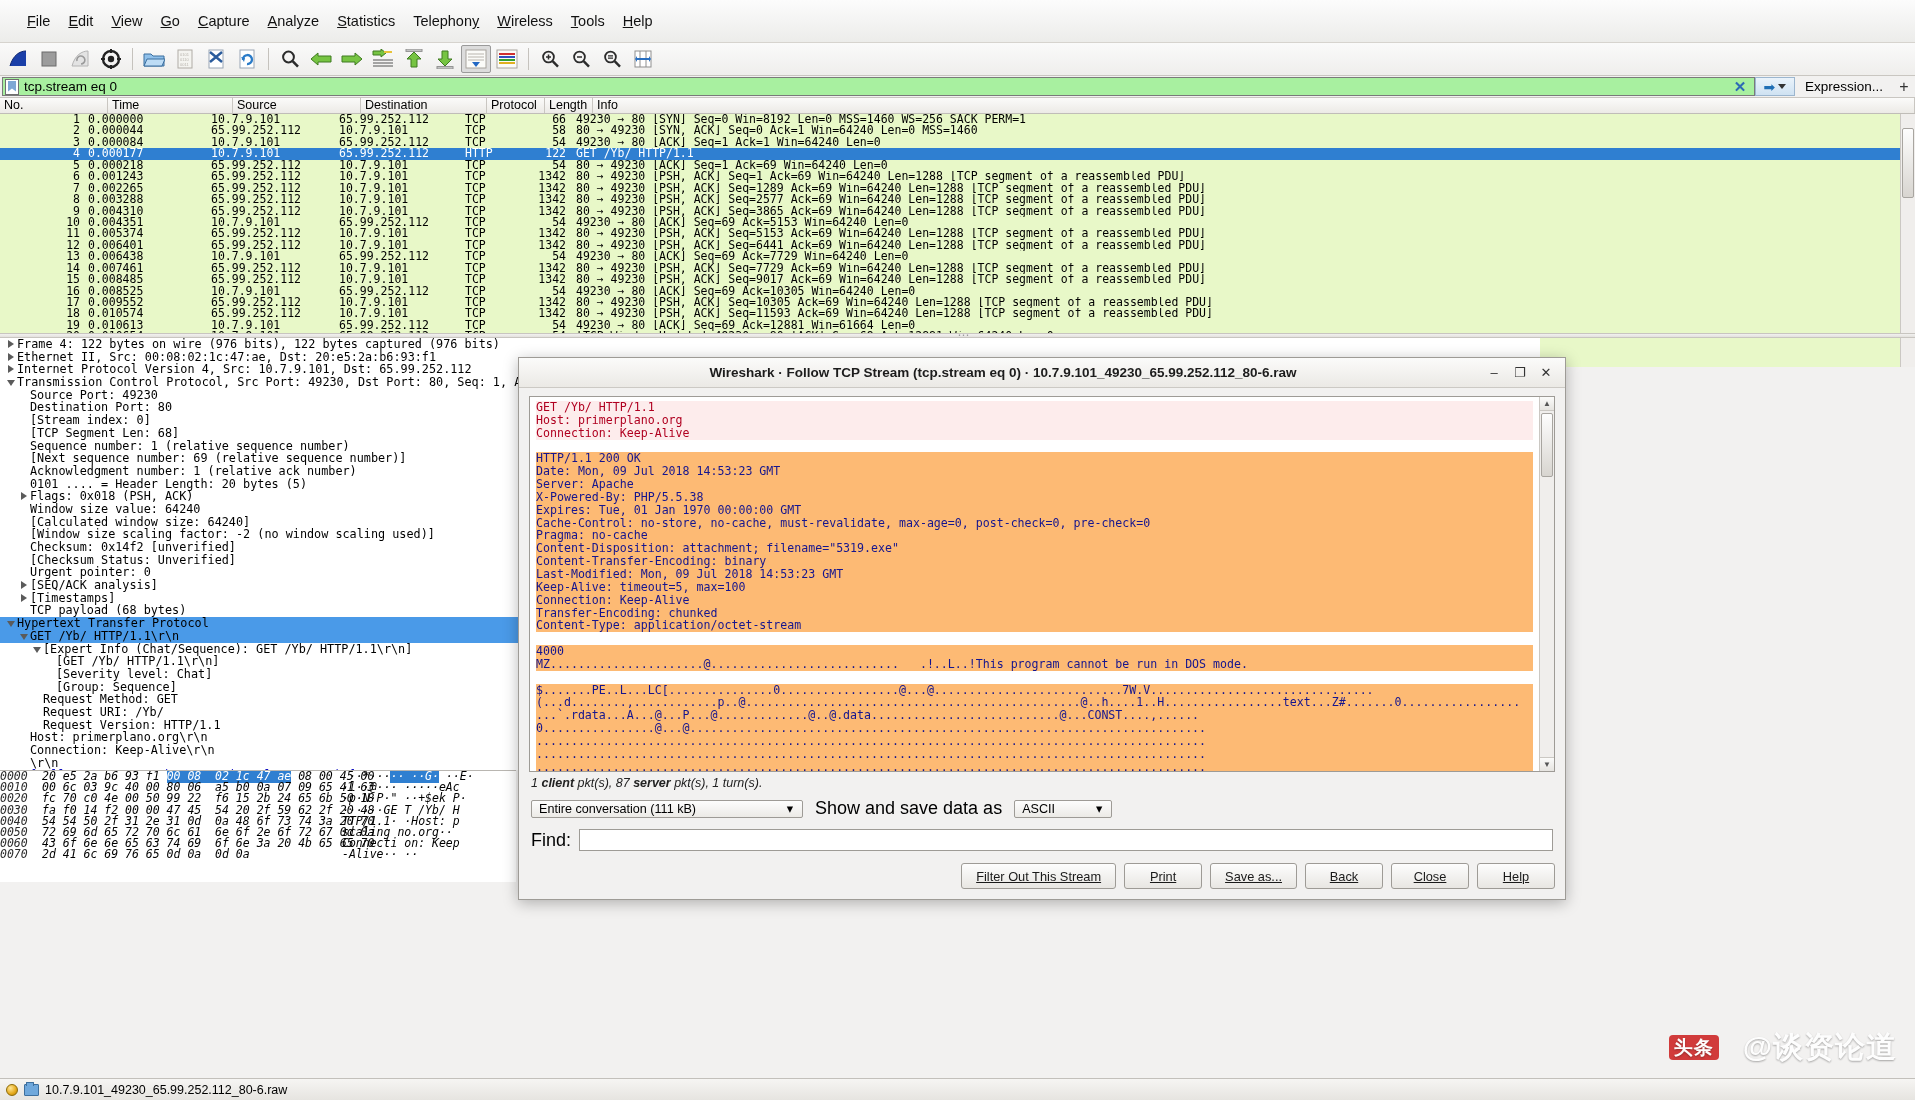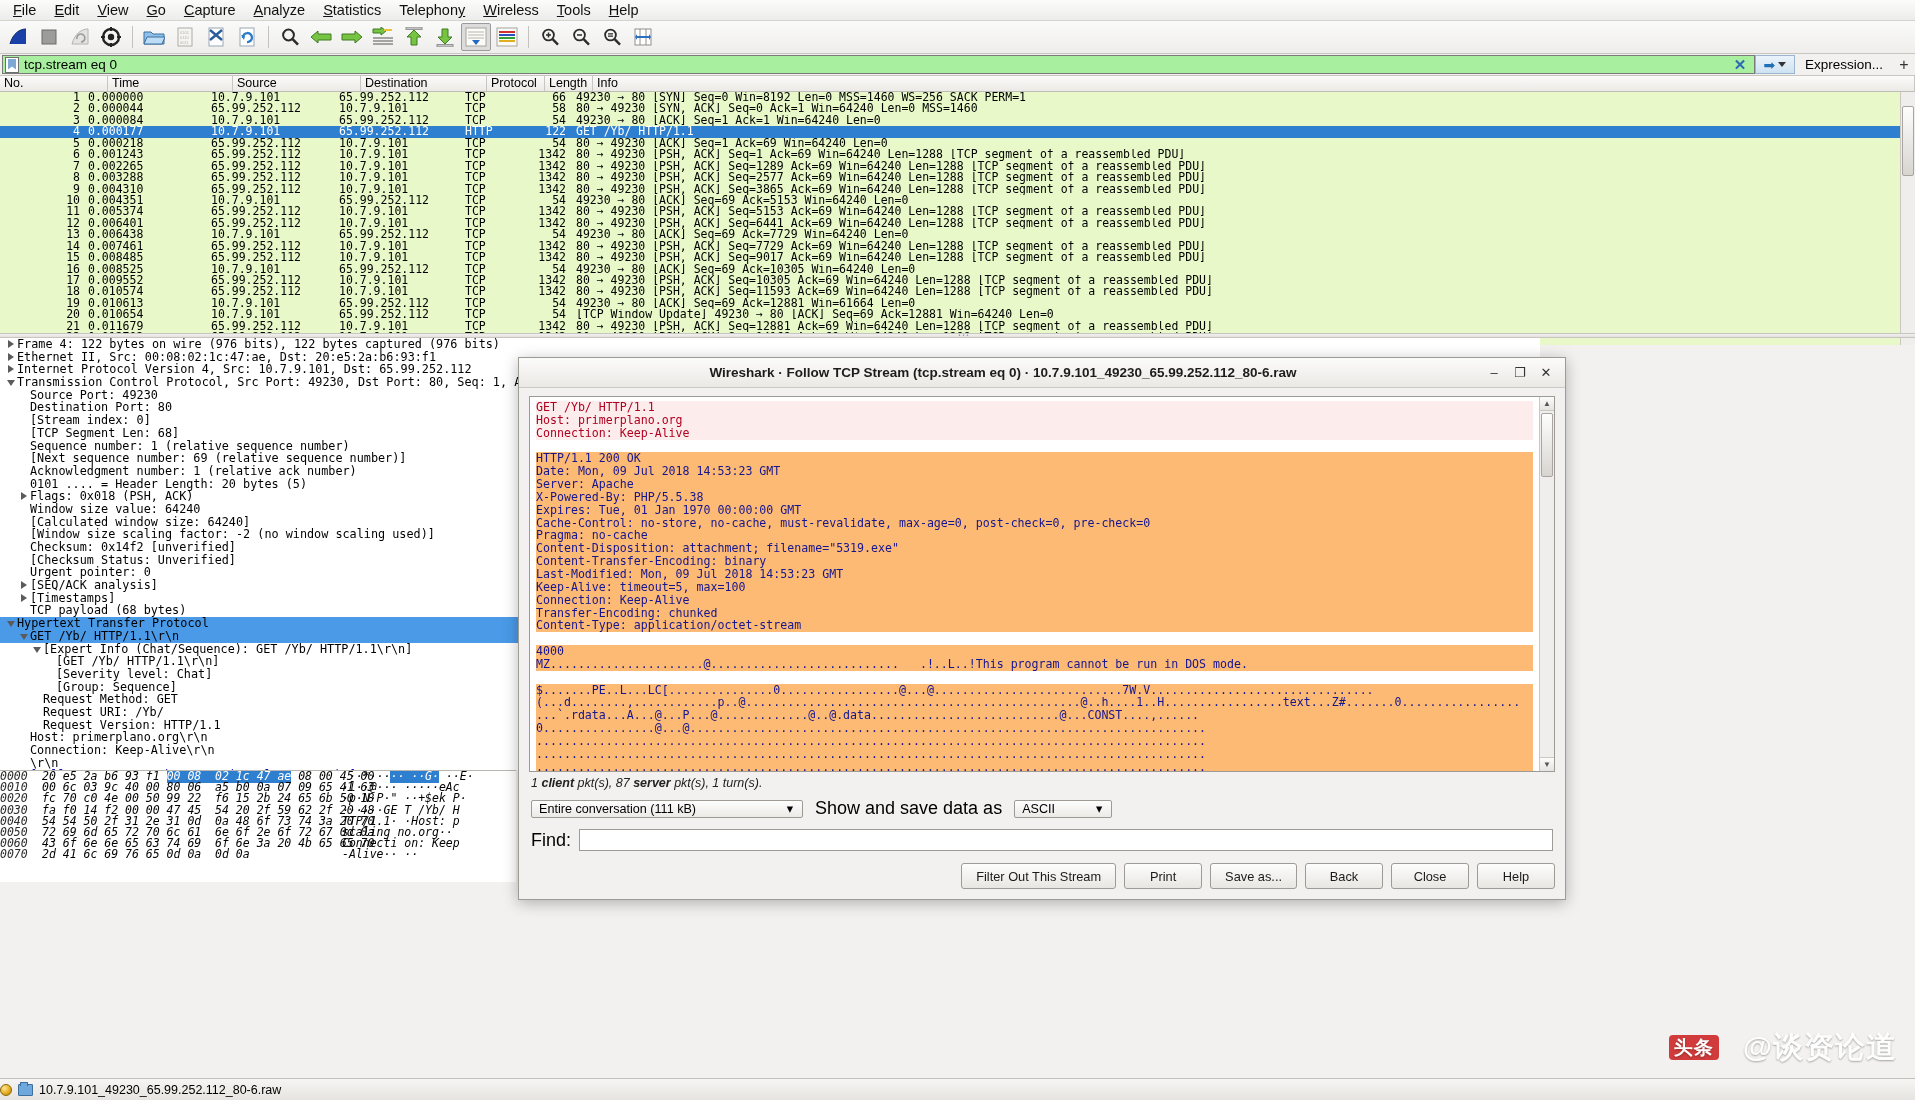--- a/index.html
+++ b/index.html
@@ -9,23 +9,23 @@
     overflow: hidden;
     background: #f2f1f0;
     font-family: "Liberation Sans", sans-serif;
     font-size: 13px;
     color: #000;
   }
   #app { position: relative; width: 1915px; height: 1100px; }
 
   
   .menubar {
-    height: 21px; background: linear-gradient(#fcfcfc,#ececea);
+    height: 43px; background: linear-gradient(#fcfcfc,#ececea);
     border-bottom: 1px solid #d6d3ce;
-    display: flex; align-items: center; padding-left: 4px;
+    display: flex; align-items: center; padding-left: 18px;
   }
   .menuitem {
     padding: 3px 9px; font-size: 14.5px; color: #111; cursor: default;
     white-space: nowrap;
   }
   .menuitem u { text-decoration: underline; }
 
   
   .toolbar {
     height: 33px; background: linear-gradient(#fafafa,#efeeec);
@@ -121,21 +121,21 @@
   .hrow { height: 11.2px; line-height: 11.2px; white-space: pre; display:flex; }
   .h-off { color: #2b2b2b; width: 42px; }
   .h-bytes { width: 300px; }
   .h-ascii { }
   .hl { background: #2f7fd1; color: #fff; }
 
   
   .statusbar {
     position: absolute; left: 0; bottom: 0; width: 1915px; height: 22px;
     background: linear-gradient(#f6f5f3,#e6e4e0); border-top: 1px solid #c3c0bb;
-    display: flex; align-items: center; font-size: 12.5px; padding-left: 0; gap: 6px; margin-top: 12px;
+    display: flex; align-items: center; font-size: 12.5px; padding-left: 6px; gap: 6px; margin-top: 12px;
   }
   .led { width: 12px; height: 12px; border-radius: 50%;
     background: radial-gradient(circle at 35% 32%, #ffe694, #e4a81a 60%, #a97c09);
     border: 1px solid #8d6a06; }
   .folder-ic { width: 15px; height: 12px; background: #6fa8dc;
     border: 1px solid #3d6f9e; border-radius: 1px; position: relative; }
   .folder-ic:before { content:""; position:absolute; left:1px; top:-3px; width:6px;
     height:3px; background:#6fa8dc; border:1px solid #3d6f9e; border-bottom:none; border-radius:1px 1px 0 0;}
 
   
@@ -183,21 +183,21 @@
   .combo .cval { flex: 1; white-space: nowrap; overflow: hidden; }
   .combo .carr { width: 16px; display: flex; align-items: center; justify-content: center; }
   .lbl { font-size: 18px; }
   .findrow { display: flex; align-items: center; gap: 8px; padding: 2px 2px 8px 2px; }
   .findinput { flex: 1; height: 22px; background: #fff; border: 1px solid #9e9b96; }
   .btnrow { display: flex; justify-content: flex-end; gap: 8px; padding: 4px 10px 10px 10px; }
   .dbtn {
     min-width: 78px; height: 26px; padding: 0 14px;
     background: linear-gradient(#fdfdfd,#e8e6e2); border: 1px solid #9e9b96;
     border-radius: 3px; font-size: 12.8px; display: flex; align-items: center;
-    justify-content: center; color: #1a1a1a;
+    justify-content: center; color: #1a1a1a; text-decoration: underline;
   }
 
   
   .watermark {
     position: absolute; right: 18px; bottom: 32px; font-size: 30px;
     font-weight: bold; color: #ffffff; opacity: .92; letter-spacing: 1px;
     text-shadow: 0 1px 2px rgba(0,0,0,.35);
     display: flex; align-items: center; gap: 24px; pointer-events: none;
   }
   .wm-badge { background: #cf2c2c; color: #fff; font-size: 19px; padding: 3px 5px;

